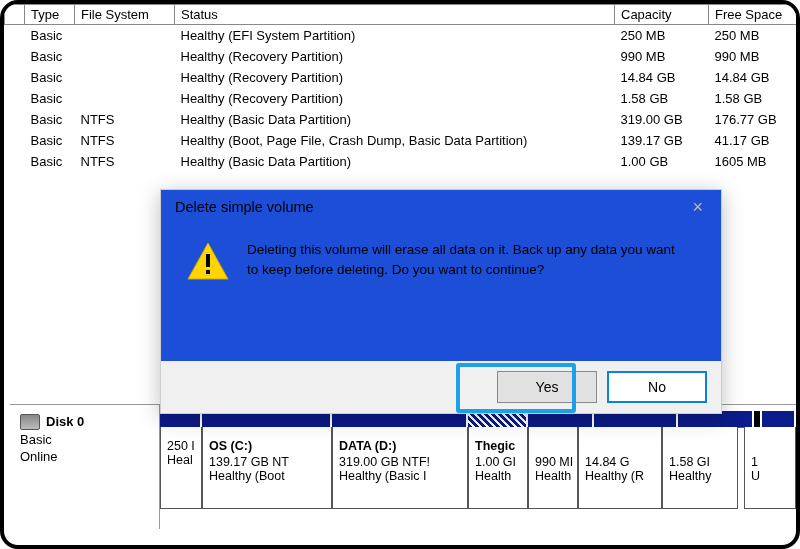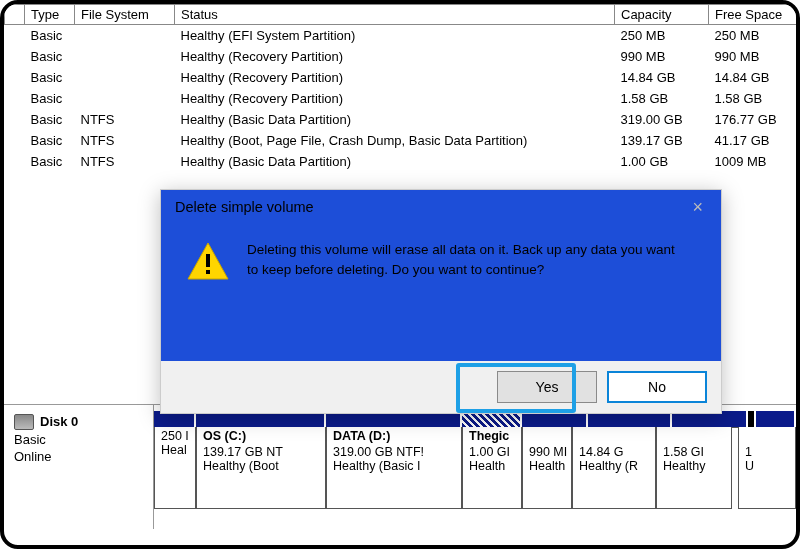--- a/index.html
+++ b/index.html
@@ -14,31 +14,31 @@
     .dialog-titlebar { display: flex; align-items: center; justify-content: space-between; padding: 8px 14px 6px 14px; }
     .dialog-title { font-size: 14.5px; }
     .dialog-close { color: #bbb; font-size: 18px; line-height: 1; padding: 0 4px; }
     .dialog-body { display: flex; padding: 18px 22px 10px 26px; gap: 18px; flex: 1; align-items: flex-start; }
     .warn-icon { width: 42px; height: 38px; flex-shrink: 0; margin-top: 2px; }
     .dialog-msg { font-size: 13.5px; line-height: 1.45; max-width: 440px; }
     .dialog-footer { background: #f0f0f0; padding: 10px 14px; display: flex; justify-content: flex-end; gap: 10px; }
     .dlg-btn { width: 100px; height: 32px; border: 1px solid #8a8a8a; background: #e1e1e1; font-size: 14px; cursor: pointer; font-family: inherit; }
     .dlg-btn.no { background: #fff; border: 2px solid #0a84d8; }
 
-    .graph-area { position: absolute; left: 0; right: 0; top: 400px; border-top: 1px solid #999; display: flex; height: 125px; }
+    .graph-area { position: absolute; left: 6px; right: 0; top: 400px; border-top: 1px solid #999; display: flex; height: 125px; }
     .disk-info { width: 150px; border-right: 1px solid #999; padding: 8px 10px; position: relative; }
     .disk-icon { width: 20px; height: 16px; background: linear-gradient(#888,#bbb); border: 1px solid #555; display: inline-block; margin-right: 6px; vertical-align: middle; border-radius: 2px; }
     .disk-title { font-weight: bold; display: inline-block; vertical-align: middle; }
     .disk-meta { font-size: 13px; margin-top: 2px; }
     .graph-bar { flex: 1; position: relative; padding-top: 6px; }
     .band { height: 16px; background: #0b1b8a; position: relative; display: flex; }
     .band-seg { border-right: 2px solid #fff; height: 100%; }
     .band-seg.sel { background: repeating-linear-gradient(45deg,#0b1b8a,#0b1b8a 3px,#fff 3px,#fff 5px); }
     .part-row { display: flex; height: 82px; margin-top: 0; position: relative; }
-    .part { border: 1px solid #555; border-top: none; padding: 2px 6px; font-size: 12.5px; overflow: hidden; white-space: nowrap; }
+    .part { border: 1px solid #555; border-top: none; padding: 12px 6px; font-size: 12.5px; overflow: hidden; white-space: nowrap; }
     .part-title { font-weight: bold; margin-bottom: 2px; }
     .gap { width: 6px; border-top: 1px solid #555; }
   </style>
 </head>
 <body>
 <div class="content">
 
 <table class="vol-table">
   <colgroup>
     <col style="width:20px">
@@ -106,21 +106,21 @@
           <td>Healthy (Boot, Page File, Crash Dump, Basic Data Partition)</td>
           <td>139.17 GB</td>
           <td>41.17 GB</td>
         </tr>
     <tr>
           <td></td>
           <td>Basic</td>
           <td>NTFS</td>
           <td>Healthy (Basic Data Partition)</td>
           <td>1.00 GB</td>
-          <td>1009 MB</td>
+          <td>1605 MB</td>
         </tr>
   </tbody>
 </table>
 
 <div class="dialog">
   <div class="dialog-titlebar">
     <span class="dialog-title">Delete simple volume</span>
     <span class="dialog-close">×</span>
   </div>
   <div class="dialog-body">

